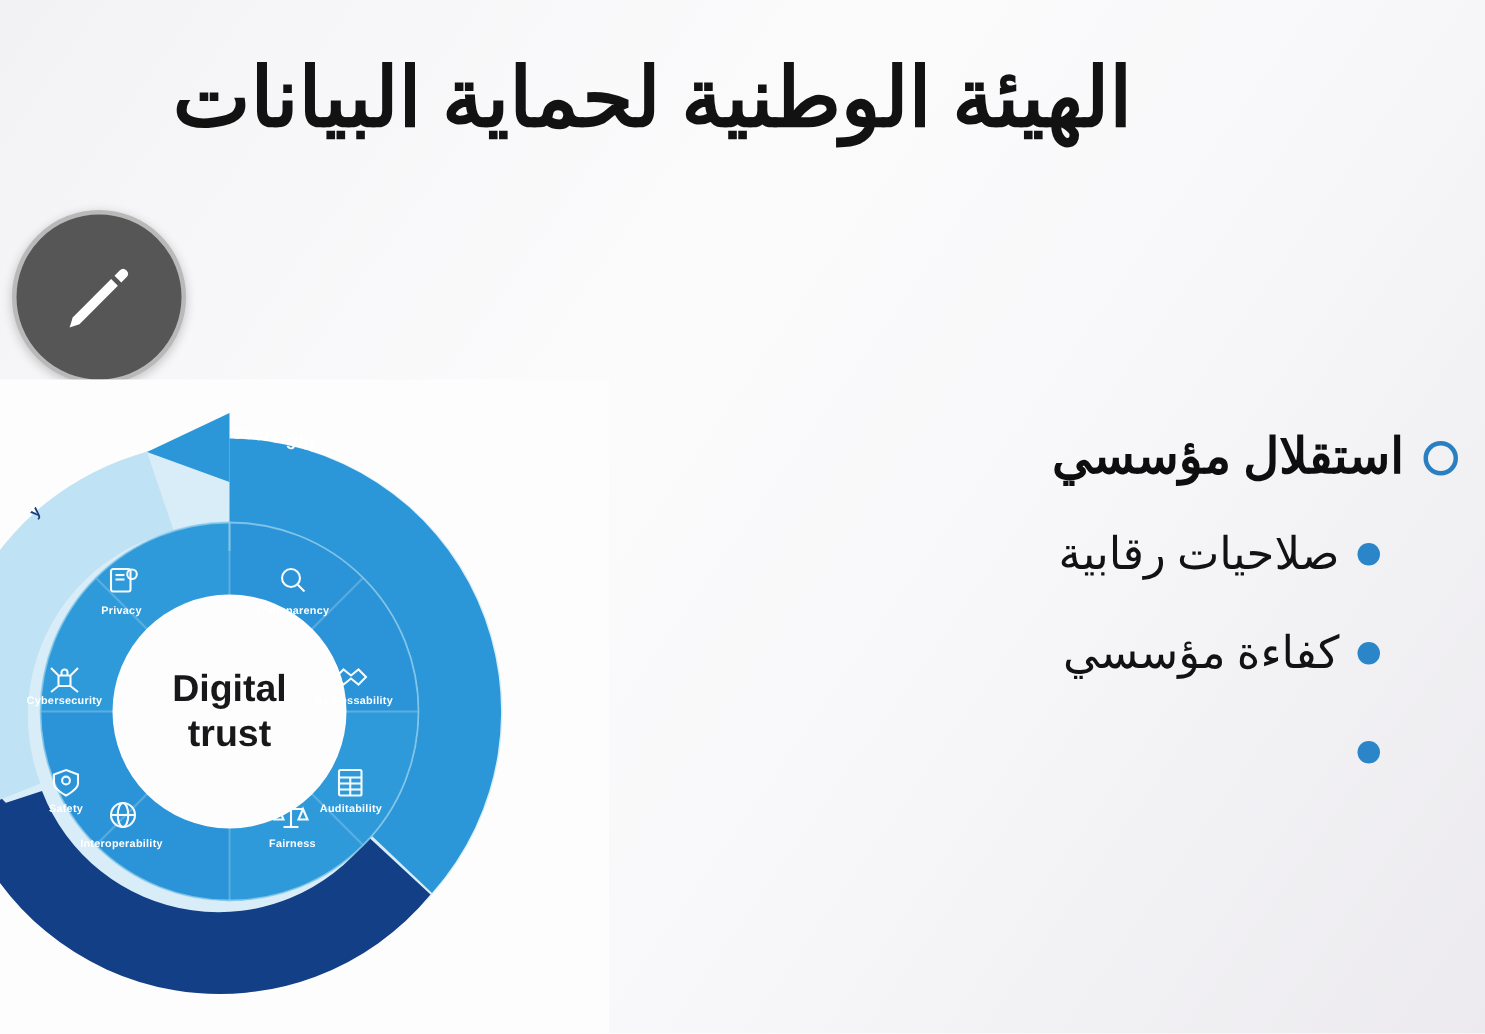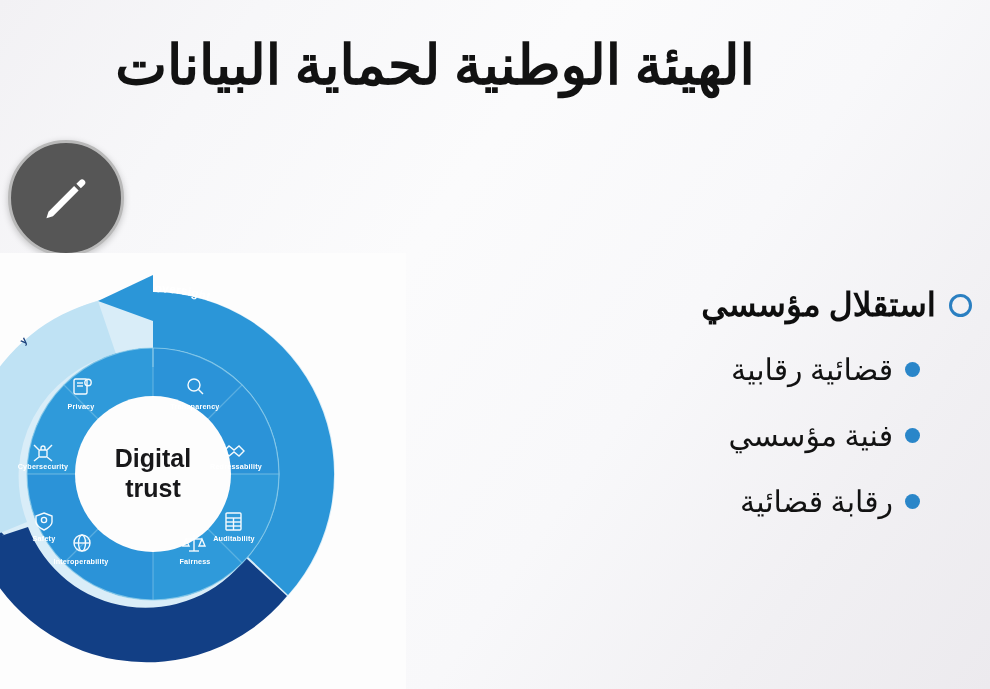--- a/index.html
+++ b/index.html
@@ -307,24 +307,23 @@
 <div class="content-col">
 
   <div class="heading-row">
     <span class="ring-bullet"></span>
     <span class="heading-text">استقلال مؤسسي</span>
   </div>
 
   <ul class="bullet-list">
     <li class="bullet-row">
       <span class="dot-bullet"></span>
-      <span class="bullet-text">قضائية رقابية</span>
+      <span class="bullet-text">صلاحيات رقابية</span>
     </li>
     <li class="bullet-row">
       <span class="dot-bullet"></span>
-      <span class="bullet-text">فنية مؤسسي</span>
+      <span class="bullet-text">كفاءة مؤسسي</span>
     </li>
     <li class="bullet-row">
       <span class="dot-bullet"></span>
-      <span class="bullet-text">رقابة قضائية</span>
     </li>
   </ul>
 </div>
 
 </body></html>

